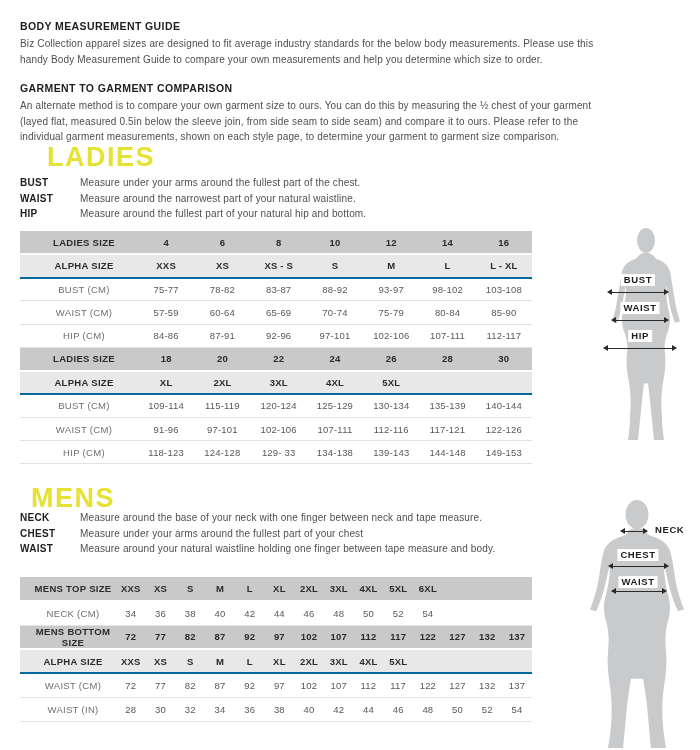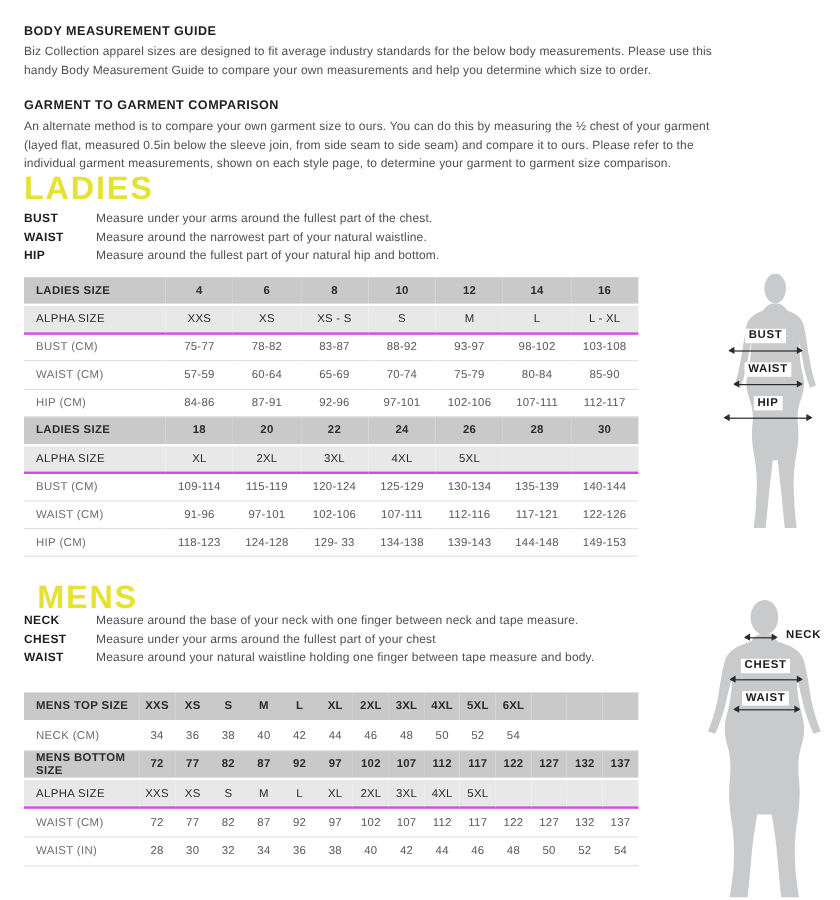--- a/index.html
+++ b/index.html
@@ -6,41 +6,41 @@
   body { margin:0; background:#fff; font-family:"Liberation Sans", sans-serif; }
   .page { position:relative; width:700px; height:750px; background:#ffffff; overflow:hidden; }
 
   
   .intro { position:absolute; left:20px; top:20px; width:600px; }
   .intro h3 { font-size:10.5px; font-weight:bold; color:#1e1e1e; letter-spacing:.4px; margin:0 0 4px 0; }
   .intro p { font-size:10px; color:#4f4f4f; line-height:15.5px; letter-spacing:.15px; margin:0 0 15px 0; }
 
   
   .section-title { position:absolute; left:20px; margin:0; font-size:27px; font-weight:bold; color:#e5e233; letter-spacing:1.5px; }
-  #ladies-title { top:142px; }
+  #ladies-title { top:142px;margin-left:27px; }
   #mens-title   { top:483px;margin-left:11px; }
 
   
   .defs { position:absolute; left:20px; width:560px; }
   #ladies-defs { top:177px; }
   #mens-defs   { top:512px; }
   .def-row { display:flex; margin-bottom:4.5px; }
   .def-term { width:60px; flex:0 0 60px; font-size:10px; font-weight:bold; color:#1e1e1e; letter-spacing:.3px; }
   .def-desc { font-size:10px; color:#4f4f4f; letter-spacing:.15px; }
 
   
   .size-table { position:absolute; left:20px; width:512px; border-collapse:collapse; table-layout:fixed; font-size:9.5px; }
   #ladies-table { top:231px; }
   #mens-table   { top:577px; }
   .size-table td { padding:0; text-align:center; letter-spacing:.2px; }
   #ladies-table td { height:23.3px; }
   #mens-table td   { height:24px; }
-  .size-table .row-label { text-align:left; padding-left:10px; letter-spacing:.3px; }
+  .size-table .row-label { text-align:center; padding-left:10px; letter-spacing:.3px; }
   .row-header td    { background:#c9c9c9; font-weight:bold; color:#2b2b2b; border-bottom:2px solid #fff; }
-  .row-subheader td { background:#e8e8e8; font-weight:normal; color:#2b2b2b; border-bottom:2px solid #d946ef; }
+  .row-subheader td { background:#e8e8e8; font-weight:bold; color:#2b2b2b; border-bottom:2px solid #0369a1; }
   .row-data td { border-bottom:1px solid #e3e3e3; color:#585858; }
   .row-data .row-label { color:#6e6e6e; }
 
   
   .figure { position:absolute; }
   #figure-ladies { left:598px; top:228px; width:96px;  height:214px; }
   #figure-mens   { left:585px; top:500px; width:105px; height:250px; }
   .figure svg { position:absolute; left:0; top:0; display:block; }
   .fig-label { position:absolute; transform:translateX(-50%); background:#fff; padding:0 3px;
                font-size:9.5px; font-weight:bold; color:#1c1c1c; letter-spacing:.6px; white-space:nowrap; line-height:12px; }

